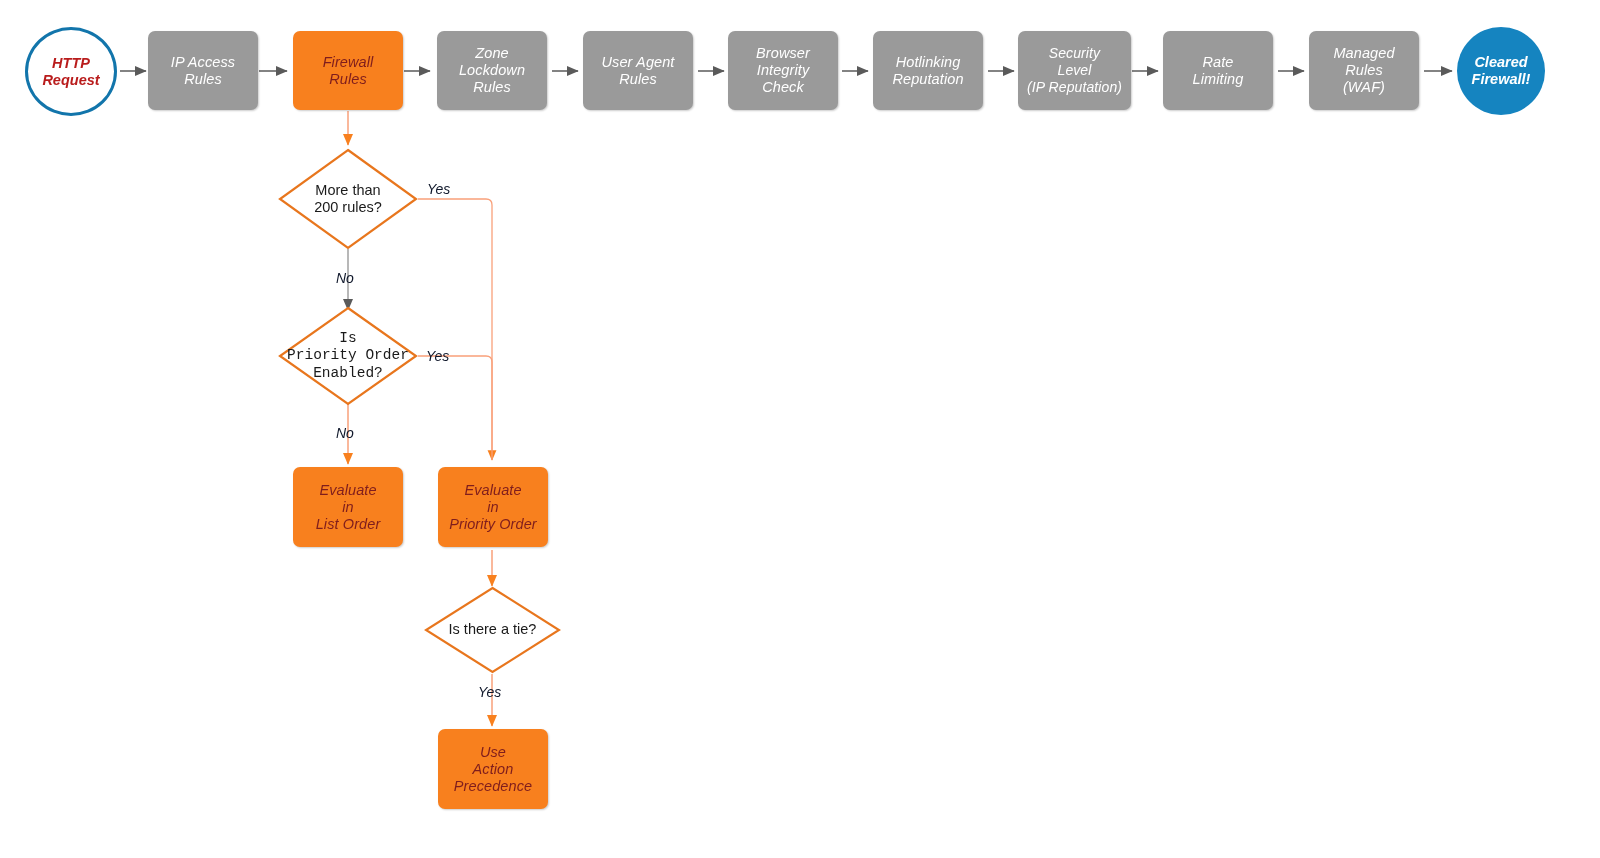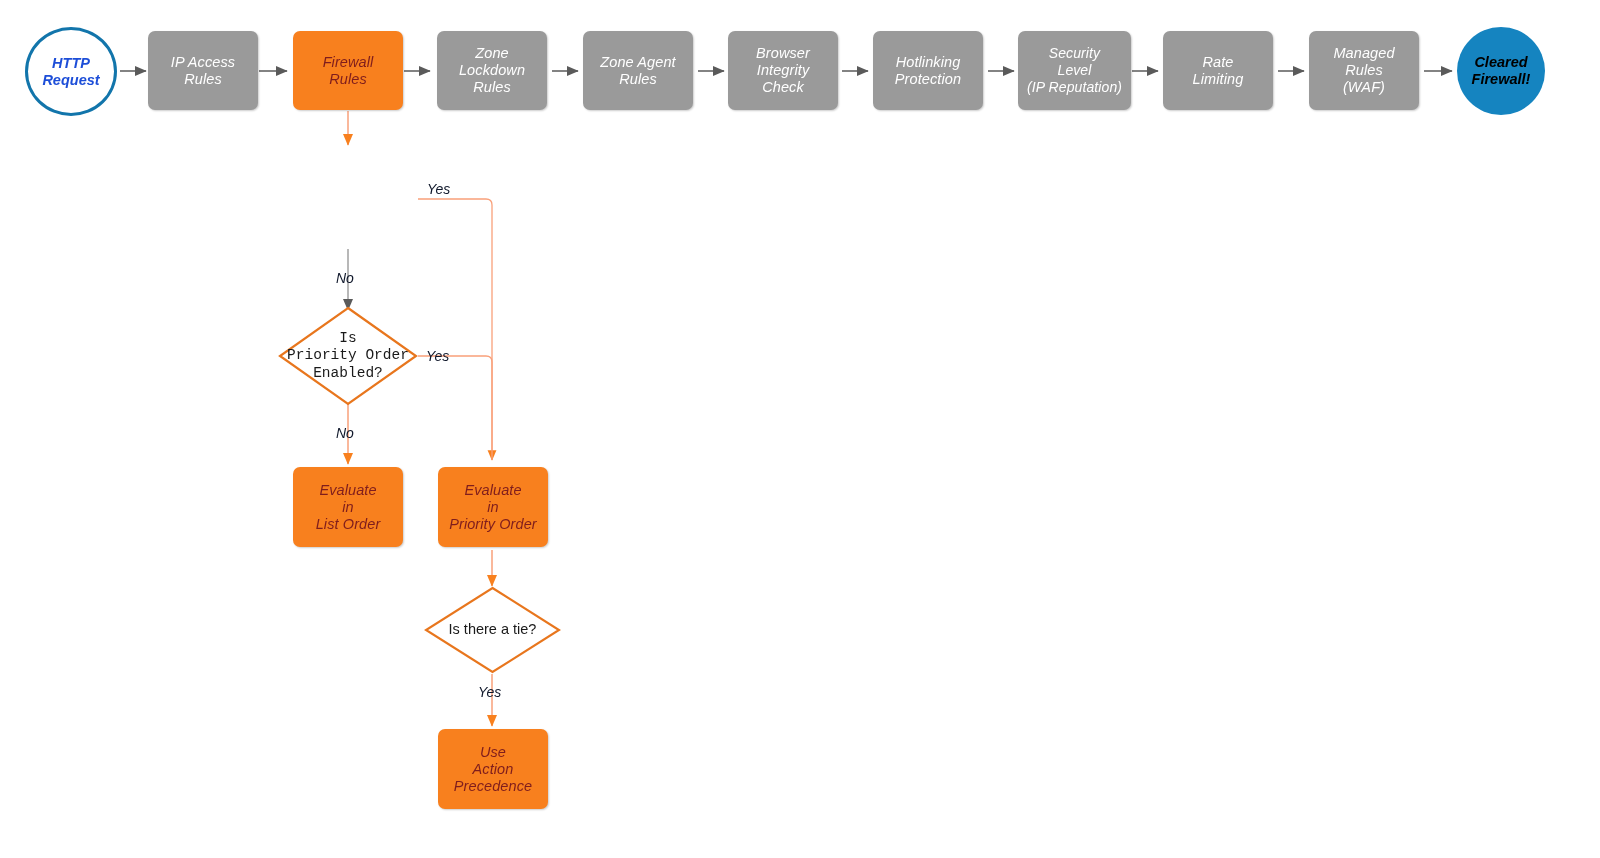--- a/index.html
+++ b/index.html
@@ -53,25 +53,25 @@
     letter-spacing: 0.1px;
     padding: 0 4px;
   }
   .term {
     border-radius: 50%;
     box-sizing: border-box;
   }
   .term.start {
     background: #ffffff;
     border: 3.5px solid #1275ab;
-    color: #1d4ed8;
+    color: #b91c1c;
   }
   .term.end {
     background: #1584c0;
-    color: #000000;
+    color: #ffffff;
   }
   .term .lbl {
     font-style: italic;
     font-weight: bold;
     font-size: 14.5px;
     line-height: 17px;
   }
   .diamond {
     position: absolute;
     display: flex;
@@ -159,33 +159,33 @@
 Rules</div>
   </div>
 
   <div class="node proc gray" style="left:437px; top:31px; width:110px; height:79px;">
     <div class="lbl" style="white-space:pre-line;">Zone
 Lockdown
 Rules</div>
   </div>
 
   <div class="node proc gray" style="left:583px; top:31px; width:110px; height:79px;">
-    <div class="lbl" style="white-space:pre-line;">Zone Agent
+    <div class="lbl" style="white-space:pre-line;">User Agent
 Rules</div>
   </div>
 
   <div class="node proc gray" style="left:728px; top:31px; width:110px; height:79px;">
     <div class="lbl" style="white-space:pre-line;">Browser
 Integrity
 Check</div>
   </div>
 
   <div class="node proc gray" style="left:873px; top:31px; width:110px; height:79px;">
     <div class="lbl" style="white-space:pre-line;">Hotlinking
-Protection</div>
+Reputation</div>
   </div>
 
   <div class="node proc gray" style="left:1163px; top:31px; width:110px; height:79px;">
     <div class="lbl" style="white-space:pre-line;">Rate
 Limiting</div>
   </div>
 
   <div class="node proc gray" style="left:1018px; top:31px; width:113px; height:79px;">
     <div class="lbl" style="white-space:pre-line; font-size:14px;">Security
 Level
@@ -196,20 +196,27 @@
     <div class="lbl" style="white-space:pre-line;font-style:italic;">Managed
 Rules
 (WAF)</div>
   </div>
 
   <div class="node term end" style="left:1457px; top:27px; width:88px; height:88px;">
     <div class="lbl" style="white-space:pre-line;">Cleared
 Firewall!</div>
   </div>
 
+  <div class="diamond" style="left:278px; top:148px; width:140px; height:102px;">
+    <svg class="dshape" viewBox="0 0 140 102" preserveAspectRatio="none">
+      <polygon points="70,2 138,51 70,100 2,51" fill="#ffffff" stroke="#e8761d" stroke-width="2.2"></polygon>
+    </svg>
+    <div class="lbl">More than
+200 rules?</div>
+  </div>
 
   <div class="diamond" style="left:278px; top:306px; width:140px; height:100px;font-family:Liberation Mono, monospace;">
     <svg class="dshape" viewBox="0 0 140 100" preserveAspectRatio="none">
       <polygon points="70,2 138,50 70,98 2,50" fill="#ffffff" stroke="#e8761d" stroke-width="2.2"></polygon>
     </svg>
     <div class="lbl">Is
 Priority Order
 Enabled?</div>
   </div>
 

